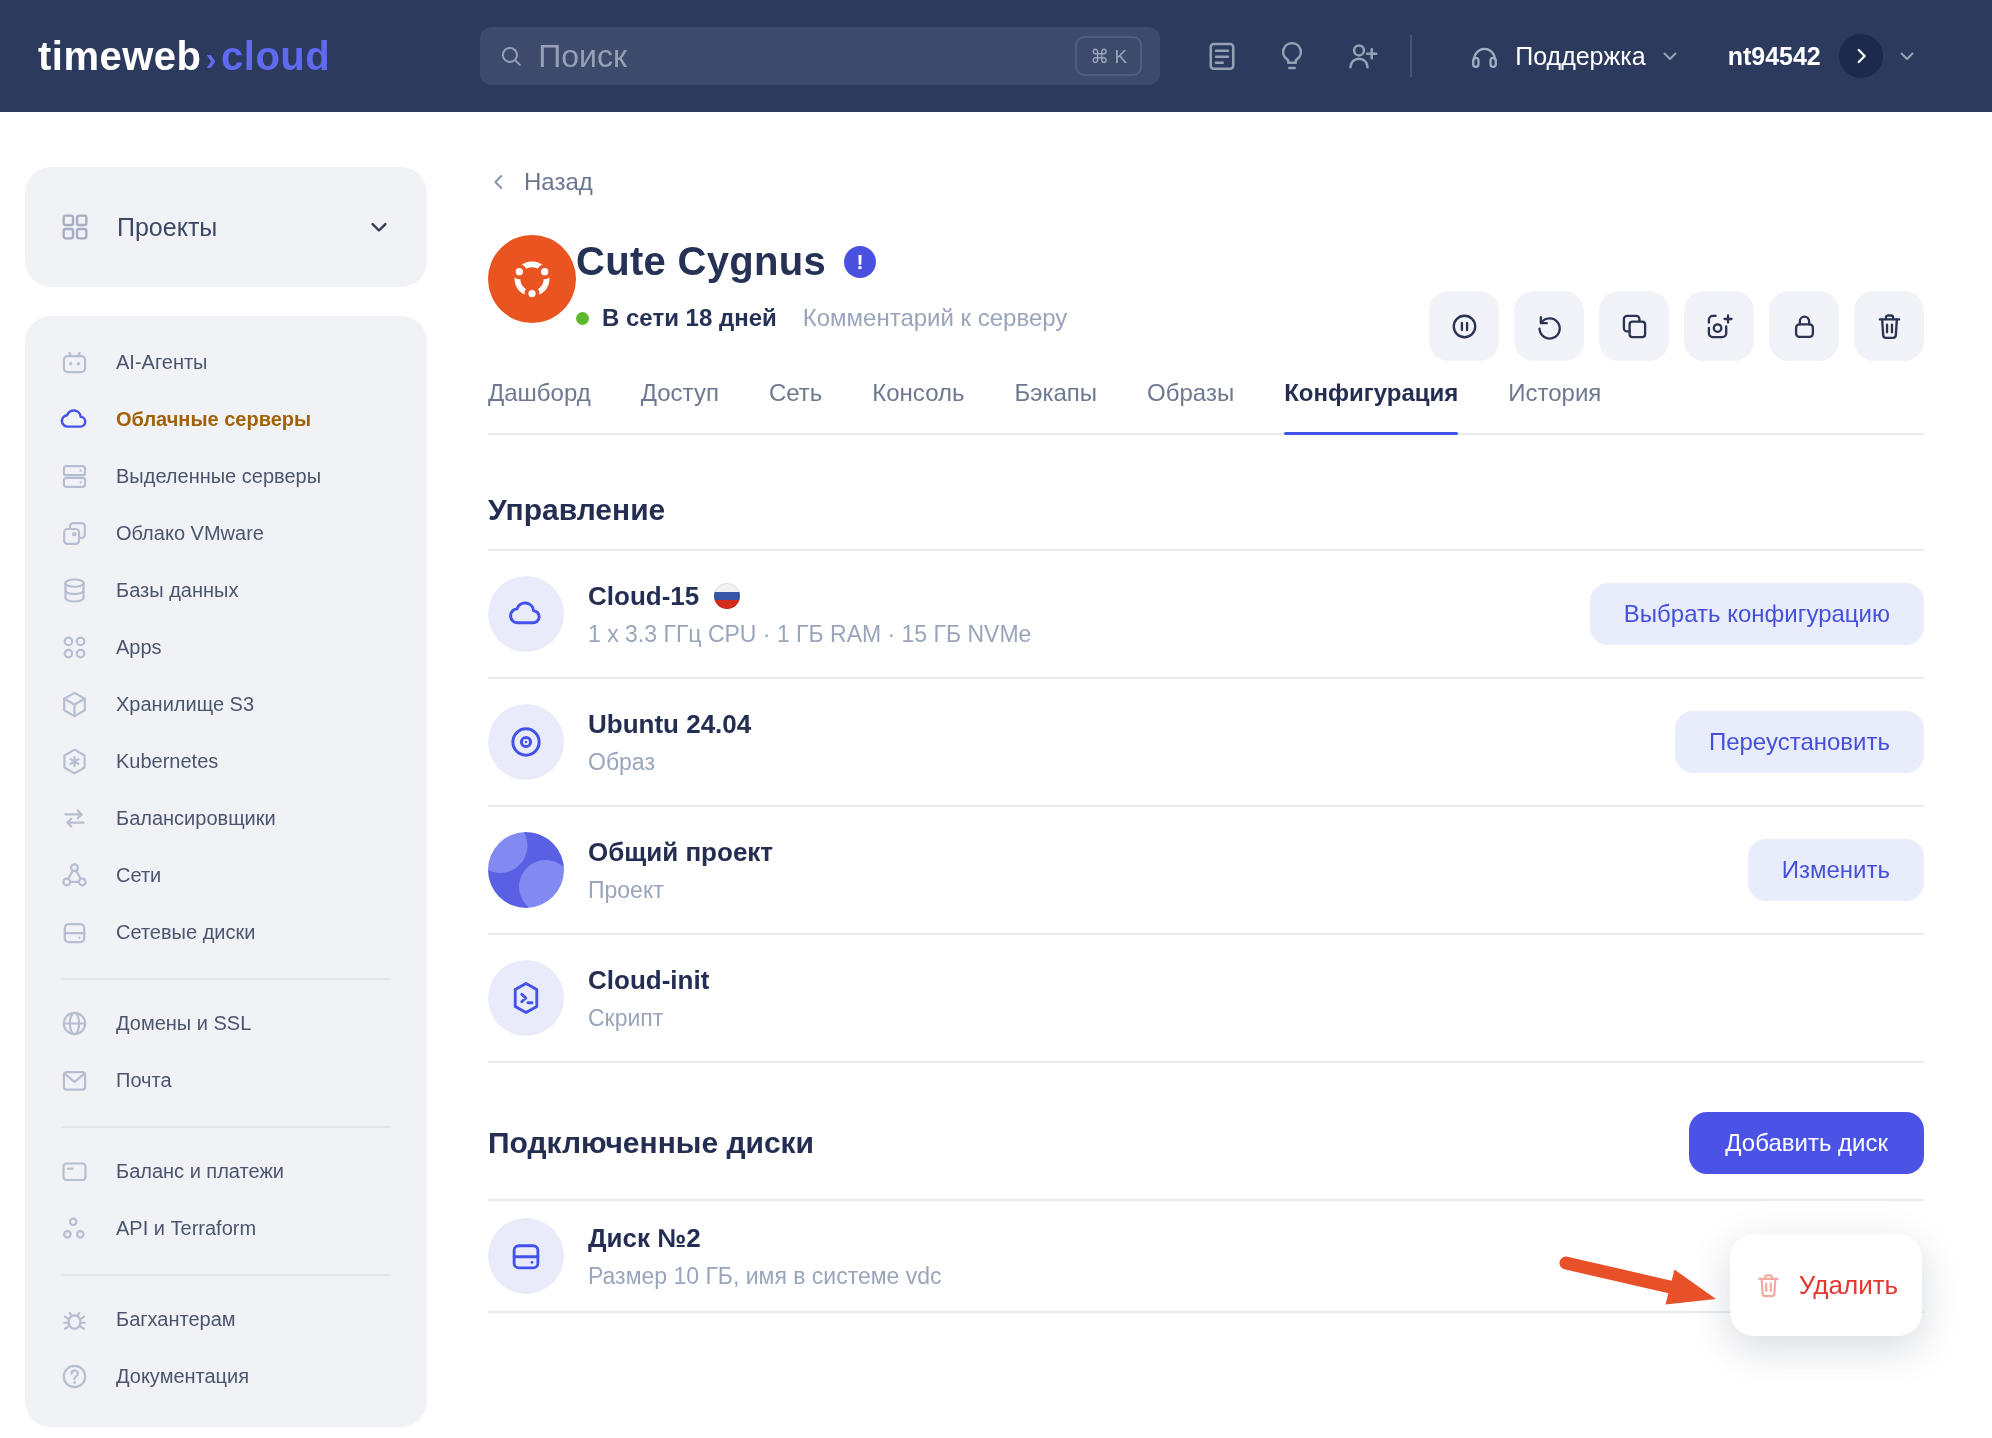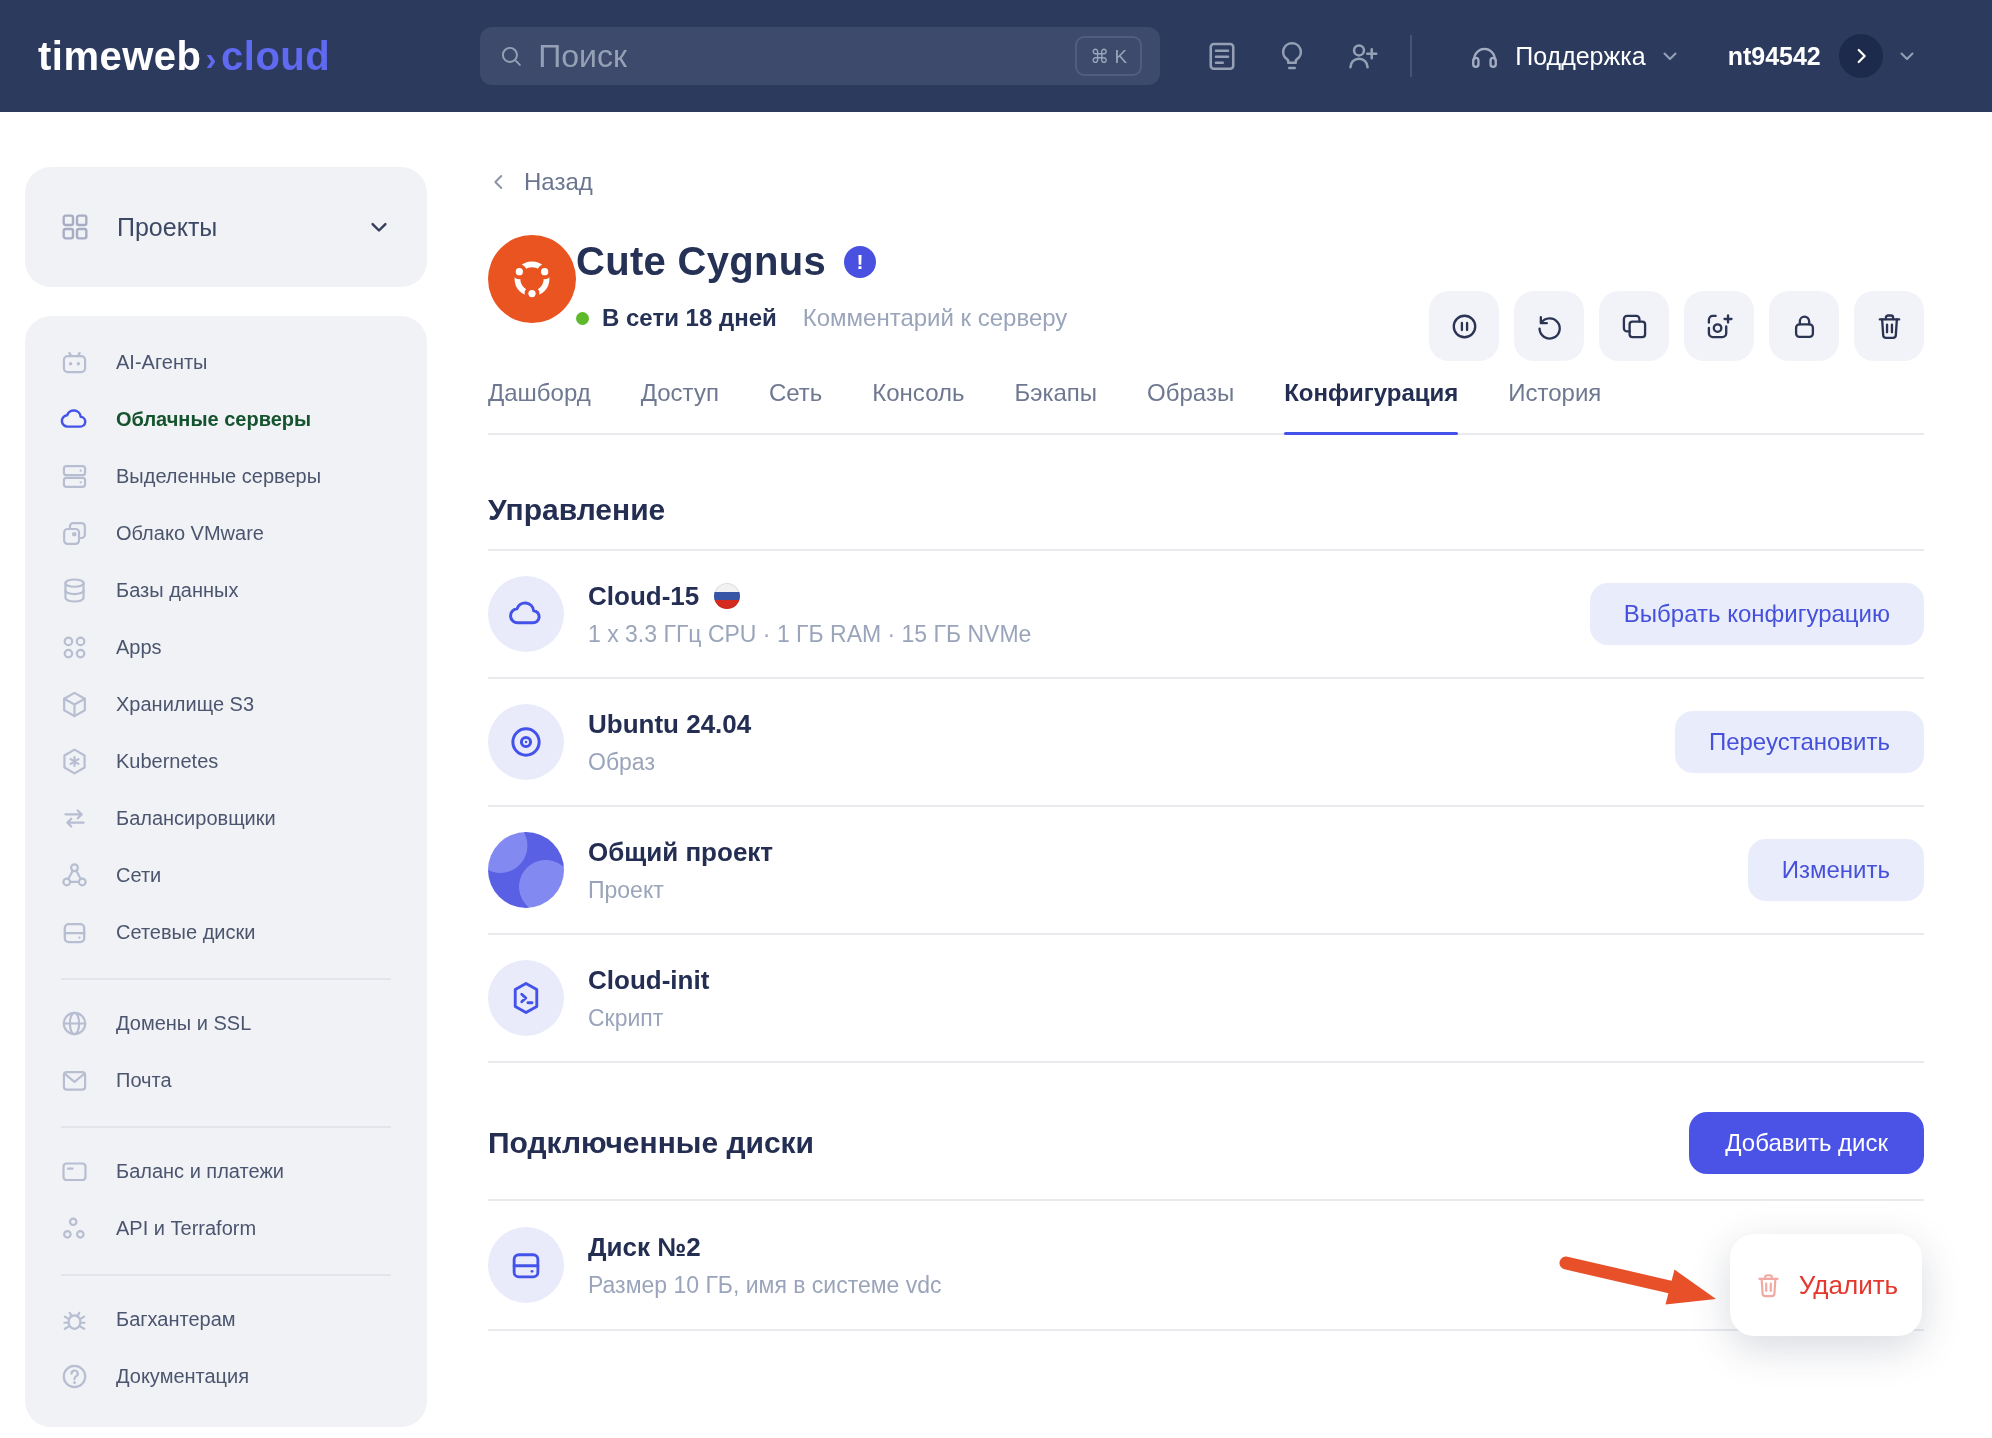--- a/index.html
+++ b/index.html
@@ -45,21 +45,21 @@
   .projects-icon { width:32px; height:32px; color:#a7aec3; flex:none; }
   .projects-label { font-size:25px; font-weight:500; color:#3d4865; margin-left:26px; }
   .projects-chevron { width:28px; height:28px; color:#333e5c; margin-left:auto; }
   .side-menu { padding:18px 0 22px; }
   .side-section + .side-section { margin-top:34px; position:relative; }
   .side-section + .side-section::before { content:''; position:absolute; top:-17px; left:36px; right:36px; height:2px; background:#e3e5eb; }
   .side-item { height:57px; display:flex; align-items:center; padding:0 34px; cursor:pointer; }
   .s-icon { width:31px; height:31px; color:#b7bed1; flex:none; }
   .s-label { font-size:20px; color:#4b556e; font-weight:500; margin-left:26px; white-space:nowrap; }
   .side-item.active .s-icon { color:#4353e9; }
-  .side-item.active .s-label { color:#14532d; font-weight:700; }
+  .side-item.active .s-label { color:#a16207; font-weight:700; }
 
   
   .main { flex:1; margin:0 68px 0 61px; min-width:0; }
   .back { margin-top:56px; display:inline-flex; align-items:center; gap:14px; color:#6b7590; font-size:24px; cursor:pointer; }
   .back-icon { width:22px; height:22px; color:#8a93aa; }
 
   .head { display:flex; margin-top:38px; }
   .avatar { width:88px; height:88px; border-radius:50%; background:#e95420; flex:none;
             display:flex; align-items:center; justify-content:center; }
   .h-text { }
@@ -97,21 +97,21 @@
           background:linear-gradient(180deg,#f2f2f2 0 34%,#3757a6 34% 67%,#d52b1e 67% 100%);
           box-shadow:inset 0 0 0 1px rgba(0,0,0,.08); }
   .r-sub { font-size:23px; color:#9aa4ba; margin-top:9px; }
   .r-btn { margin-left:auto; height:62px; padding:0 34px; border-radius:18px; background:#e9ecfb; color:#4550db;
            font-size:24px; font-weight:500; border:none; cursor:pointer; font-family:inherit; white-space:nowrap; }
 
   .disks-head { display:flex; align-items:center; margin-top:49px; }
   .add-btn { margin-left:auto; height:62px; padding:0 36px; border-radius:18px; background:#4a53e6; color:#fff;
              font-size:24px; font-weight:500; border:none; cursor:pointer; font-family:inherit; }
   .disk-rows { margin-top:25px; border-bottom:2px solid #e9ebef; }
-  .disk-row { height:130px; display:flex; align-items:center; border-top:2px solid #e9ebef; position:relative; }
+  .disk-row { height:112px; display:flex; align-items:center; border-top:2px solid #e9ebef; position:relative; }
 
   .delete-card { position:absolute; right:2px; top:33px; width:192px; height:102px; background:#fff; border-radius:24px;
                  box-shadow:0 12px 40px rgba(40,50,80,.18); display:flex; align-items:center; justify-content:center;
                  gap:16px; cursor:pointer; z-index:2; }
   .delete-icon { width:29px; height:29px; color:#f2a9a2; }
   .delete-label { color:#e5372d; font-size:26px; font-weight:500; }
   .arrow-annotation { position:absolute; right:196px; top:52px; width:170px; height:62px; color:#e8502a; pointer-events:none; z-index:3; }
 </style>
 </head>
 <body>

